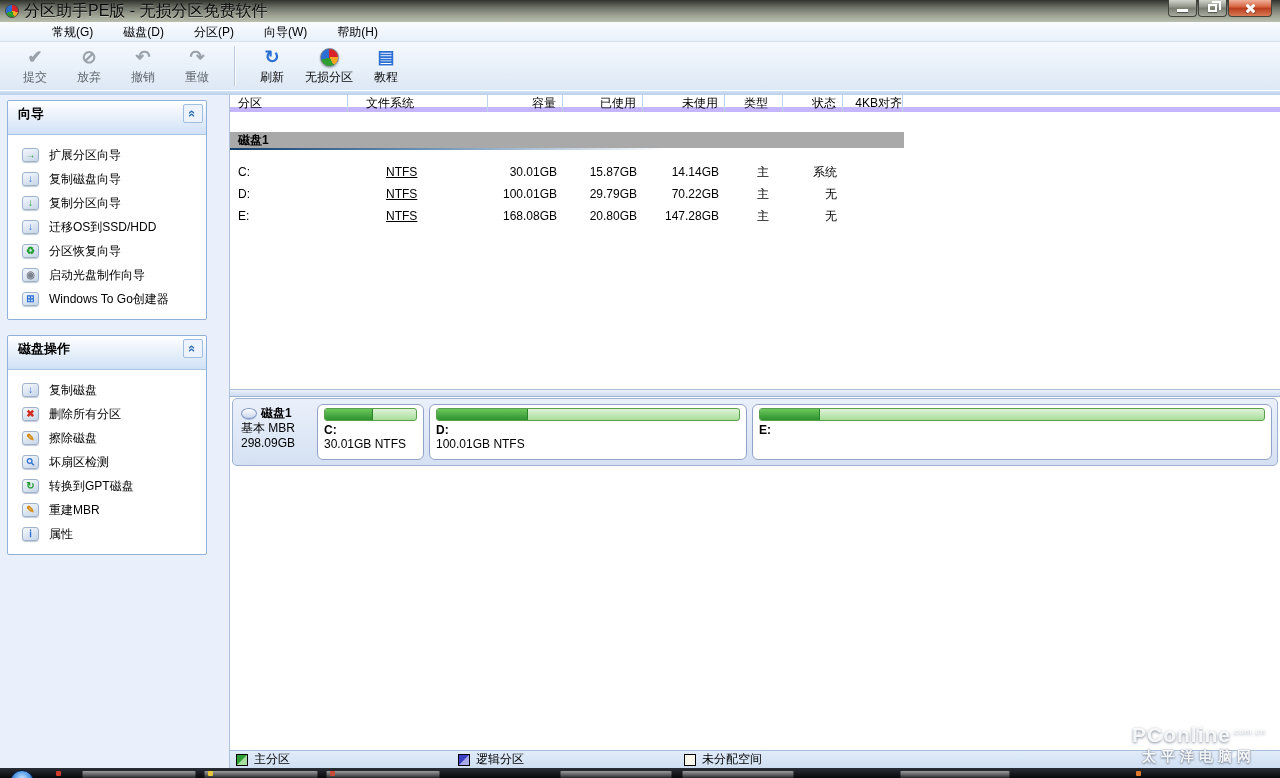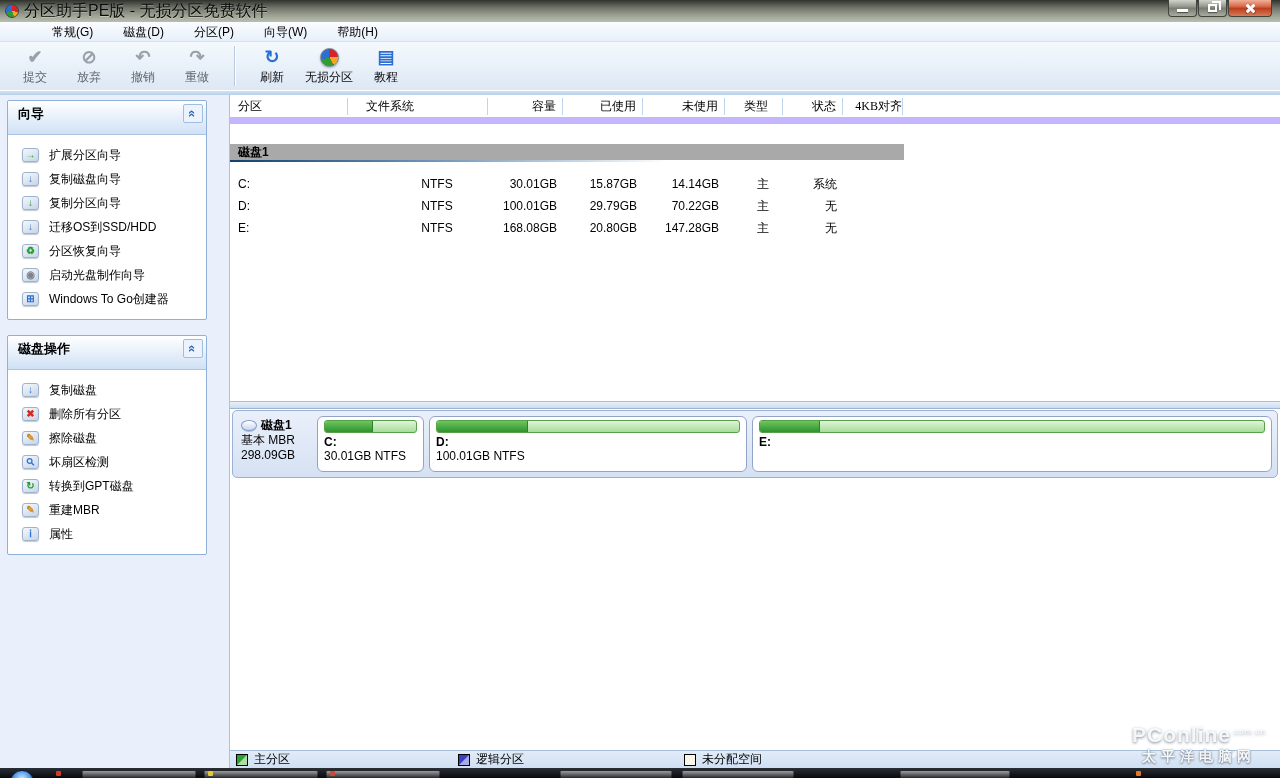--- a/index.html
+++ b/index.html
@@ -51,35 +51,35 @@
   .panel-items { padding:8px 0 8px 0; }
   .sitem { height:24px; display:flex; align-items:center; padding-left:14px; cursor:default; }
   .sicon { width:17px; height:14px; flex:none; margin-right:10px; border:1px solid #9fb2cc; border-radius:3px; background:linear-gradient(155deg,#f4f8fc,#c7d5e8); display:flex; align-items:center; justify-content:center; font-size:10px; font-weight:bold; line-height:1; box-shadow:0 1px 1px rgba(80,100,130,.35); }
   .c-green { color:#1f9e2e; } .c-blue { color:#2b6fd4; } .c-red { color:#d22a1e; }
   .c-orange { color:#d6890f; } .c-gray { color:#7b828c; }
   .rot45 span { display:inline-block; transform:rotate(-45deg); }
 
   
   .main { flex:1; display:flex; flex-direction:column; background:#fff; position:relative; }
   .grid8 { display:grid; grid-template-columns:118px 140px 75px 80px 82px 58px 60px 60px 1fr; }
-  .thead { height:29px; border-bottom:7px solid #c4b5fd; background:#fff; align-items:center;font-family:Liberation Serif, serif; }
+  .thead { height:17px; border-bottom:5px solid #c4b5fd; background:#fff; align-items:center; }
   .thead .hc { height:17px; line-height:16px; border-right:1px solid #bdd4ec; overflow:hidden; white-space:nowrap; }
   .thead .hc:nth-child(9) { border-right:none; }
   .al { padding-left:8px; text-align:left; }
   .al2 { padding-left:18px; text-align:left; }
   .ar { padding-right:6px; text-align:right; }
   .ar14 { padding-right:14px; text-align:right; }
   .ac { text-align:right; }
   .tbody { height:277px; background:#fff; }
   .disk-band { margin-top:20px; width:674px; height:16px; background:#a9a9a9; font-weight:bold; line-height:16px; padding-left:8px; }
   .band-line { width:674px; height:2px; background:linear-gradient(90deg,#14406e,#6e94b8 30%,#ffffff 65%); }
   .rows { margin-top:11px; }
   .trow { height:22px; align-items:center; }
   .trow .tc { overflow:hidden; white-space:nowrap; }
-  .trow .tc2 { padding-left:38px; text-align:center; }
+  .trow .tc2 { padding-left:38px; text-align:left;text-decoration:underline; }
 
   .splitter { height:8px; background:linear-gradient(180deg,#eaf0f9,#ccdcf0); border-top:1px solid #aabdd6; border-bottom:1px solid #9fb4cf; }
 
   
   .diskpanel { margin:1px 2px 0 2px; height:68px; background:linear-gradient(180deg,#eaf0fa,#d5e1f3); border:1px solid #9db1d2; border-radius:5px; display:flex; padding:5px 4px; }
   .dinfo { width:80px; flex:none; padding:2px 0 0 4px; line-height:15px; }
   .dname { font-weight:bold; display:flex; align-items:center; }
   .disk-ico { width:16px; height:11px; border-radius:50%; background:linear-gradient(180deg,#ffffff,#c9d6ec); border:1px solid #8098c8; display:inline-block; margin-right:4px; box-shadow:0 2px 0 -1px #aebedd; }
   .pblock { border:1px solid #93a3c8; border-radius:6px; background:#fff; padding:3px 6px; margin-right:5px; box-shadow:inset 0 0 0 1px #fff; }
   .pb-c { width:107px; flex:none; }

